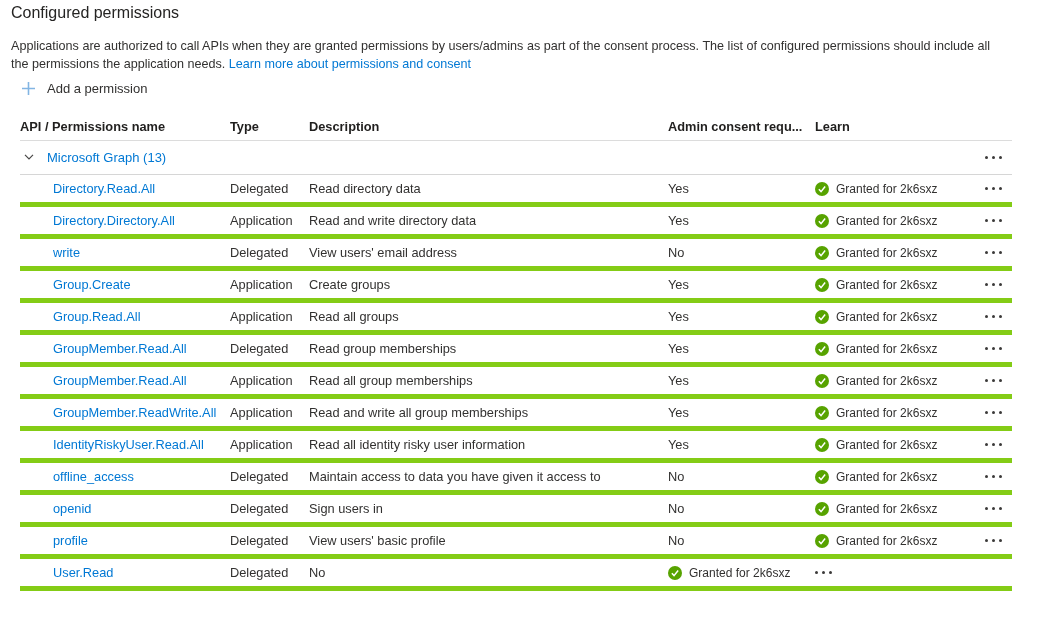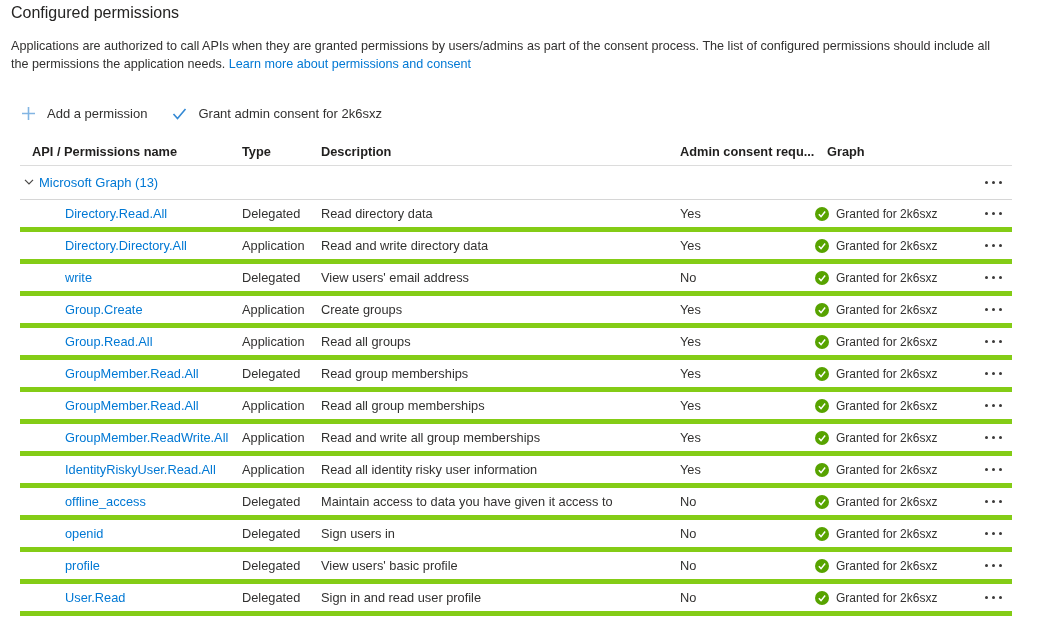--- a/index.html
+++ b/index.html
@@ -19,21 +19,21 @@
 
   .title{
     font-size:16px;font-weight:400;color:#252423;margin:0;line-height:18px;
   }
   .desc{
     margin-top:15px;font-size:12.6px;line-height:18px;max-width:998px;color:#323130;
   }
   .desc a{color:var(--link);text-decoration:none;cursor:pointer;text-align:right;}
 
   .toolbar{
-    margin-top:30px;padding-left:10px;display:flex;height:20px;
+    margin-top:5px;padding-left:10px;display:flex;height:20px;
   }
   .tbtn{
     display:flex;align-items:center;background:none;border:none;padding:0;margin:0;
     font-family:inherit;font-size:13px;color:#323130;cursor:pointer;white-space:nowrap;
   }
   .tbtn + .tbtn{margin-left:25px;}
   .tbtn .icn{display:inline-flex;align-items:center;justify-content:center;width:15px;height:15px;margin-right:11px;}
 
   .table{margin-top:14px;margin-left:9px;}
   .grid-row{
@@ -42,22 +42,22 @@
     align-items:center;
     width:992px;
   }
   .header-row{
     height:29px;border-bottom:1px solid #dcdcdc;
     font-size:12.8px;font-weight:700;color:#201f1e;
   }
   .group-row{height:34px;border-bottom:1px solid #d6d6d6;font-size:13px;}
   .data-row{height:32px;border-bottom:5px solid #84cc16;font-size:12.8px;}
 
-  .cell{overflow:hidden;white-space:nowrap;text-overflow:ellipsis;margin-left:12px;}
-  .group-name{display:flex;align-items:flex-start;padding-left:2px;}
+  .cell{overflow:hidden;white-space:nowrap;text-overflow:ellipsis;}
+  .group-name{display:flex;align-items:flex-start;padding-left:2px;gap:8px;}
   .group-name .chev{display:inline-flex;width:14px;height:14px;margin-right:3px;align-items:center;justify-content:center;cursor:pointer;}
   .name-link{color:var(--link);text-decoration:none;cursor:pointer;}
   .data-row .cell-name{padding-left:33px;}
 
   .status-cell{display:flex;align-items:center;}
   .status-cell svg{margin-right:7px;flex:0 0 auto;}
   .status-text{font-size:12px;color:#323130;}
 
   .more-btn{
     display:flex;align-items:center;background:none;border:none;padding:0;cursor:pointer;height:100%;
@@ -79,38 +79,30 @@
 
   <div class="toolbar">
     <button class="tbtn">
       <span class="icn">
         <svg width="15" height="15" viewBox="0 0 15 15">
             <path d="M7.5 1v13M1 7.5h13" stroke="var(--plus)" stroke-width="1.6" fill="none"></path>
           </svg>
       </span>
       <span>Add a permission</span>
     </button>
-    <button class="tbtn">
-      <span class="icn">
-        <svg width="15" height="15" viewBox="0 0 15 15">
-            <path d="M1.5 8l4 4.5L13.5 3" stroke="var(--check)" stroke-width="1.6" fill="none"></path>
-          </svg>
-      </span>
-      <span>Grant admin consent for 2k6sxz</span>
-    </button>
   </div>
 
   <div class="table">
 
     <div class="grid-row header-row">
       <div class="cell">API / Permissions name</div>
       <div class="cell">Type</div>
       <div class="cell">Description</div>
       <div class="cell">Admin consent requ...</div>
-      <div class="cell">Graph</div>
+      <div class="cell">Learn</div>
       <div class="cell"></div>
     </div>
 
     <div class="grid-row group-row">
       <div class="group-name" style="grid-column:1 / span 5;">
         <span class="chev">
           <svg width="12" height="12" viewBox="0 0 12 12">
               <path d="M2 3.8l4 4 4-4" stroke="#494847" stroke-width="1.2" fill="none"></path>
             </svg>
         </span>
@@ -374,21 +366,20 @@
             <span class="dot"></span>
             <span class="dot"></span>
     </button>
   </div>
 
   <div class="grid-row data-row">
     <div class="cell cell-name">
       <a class="name-link">User.Read</a>
     </div>
     <div class="cell">Delegated</div>
-    <div class="cell">Sign in and read user profile</div>
     <div class="cell">No</div>
     <div class="status-cell">
       <svg width="14" height="14" viewBox="0 0 16 16">
         <circle cx="8" cy="8" r="8" fill="var(--green)"></circle>
         <path d="M4.4 8.4l2.5 2.6 4.7-5.8" stroke="#ffffff" stroke-width="1.7" fill="none"></path>
       </svg>
       <span class="status-text">Granted for 2k6sxz</span>
     </div>
     <button class="more-btn">
       <span class="dot"></span>

